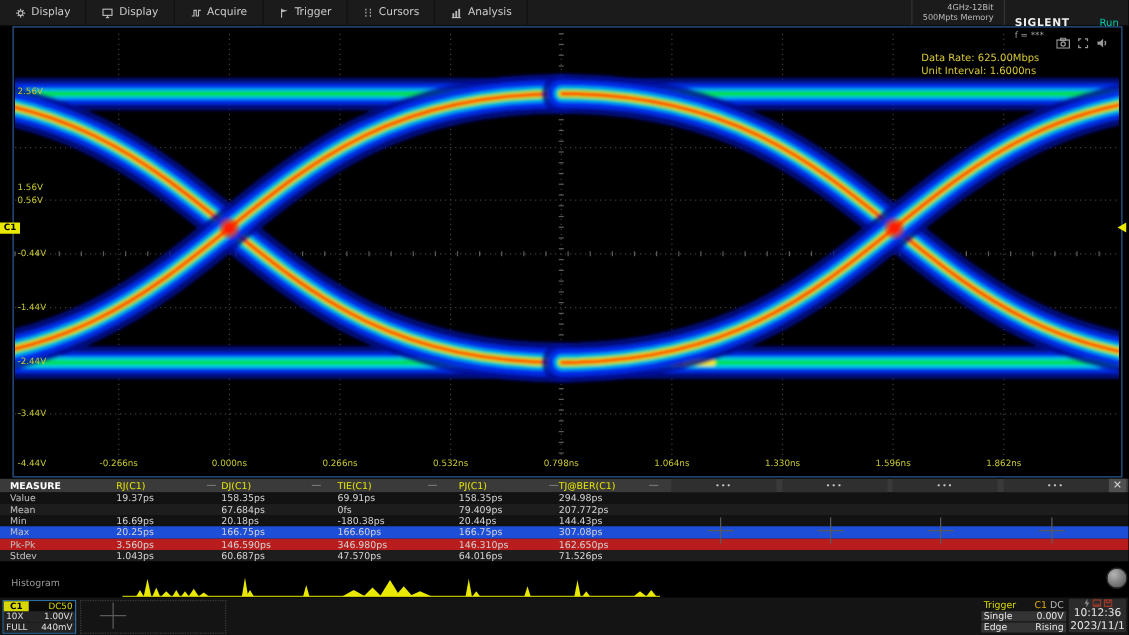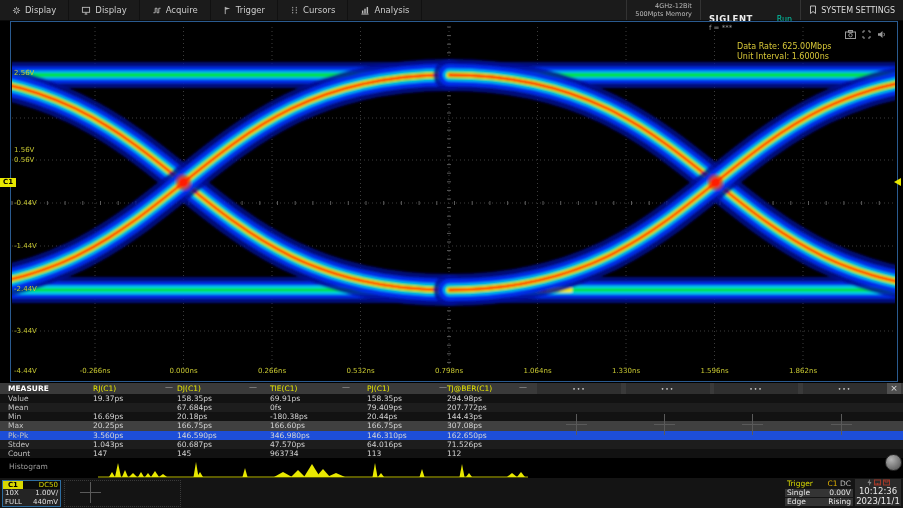--- a/index.html
+++ b/index.html
@@ -139,30 +139,20 @@
       <div class="mr-block" id="acq-info">
         <div>4GHz-12Bit</div>
         <div>500Mpts Memory</div>
       </div>
       <div class="mr-block">
         <div id="brand-line">
           <span id="brand">SIGLENT</span>
           <span id="run-state">Run</span>
         </div>
         <div id="freq-line">f = ***</div>
-      </div>
-      <div class="mr-block">
-        <div id="sys-settings">
-          <span class="mi-ic">
-            <svg width="8" height="10" viewBox="0 0 8 10">
-                <path d="M1.5 1h5v7.5L4 6.5 1.5 8.5z" fill="none" stroke="#bbb" stroke-width="1"></path>
-              </svg>
-          </span>
-          <span>SYSTEM SETTINGS</span>
-        </div>
       </div>
     </div>
   </div>
 
   <div id="plot-border"></div>
   <svg id="scope-svg" width="903" height="382" viewBox="0 0 903 382">
       <defs>
         <filter id="blur1" x="-20%" y="-20%" width="140%" height="140%">
           <feGaussianBlur stdDeviation="1.1"></feGaussianBlur>
         </filter>
@@ -409,51 +399,43 @@
         <span class="m-val" style="left: 447px;">207.772ps</span>
       </div>
       <div class="m-row" style="top: 18.3px; background: rgb(18, 18, 18);">
         <span class="m-rowlab">Min</span>
         <span class="m-val" style="left: 93px;">16.69ps</span>
         <span class="m-val" style="left: 177px;">20.18ps</span>
         <span class="m-val" style="left: 270px;">-180.38ps</span>
         <span class="m-val" style="left: 367px;">20.44ps</span>
         <span class="m-val" style="left: 447px;">144.43ps</span>
       </div>
-      <div class="m-row" style="top: 27.45px; background: #404040;">
+      <div class="m-row" style="top: 27.45px; background: #1d4ed8;">
         <span class="m-rowlab">Max</span>
         <span class="m-val" style="left: 93px;">20.25ps</span>
         <span class="m-val" style="left: 177px;">166.75ps</span>
         <span class="m-val" style="left: 270px;">166.60ps</span>
         <span class="m-val" style="left: 367px;">166.75ps</span>
         <span class="m-val" style="left: 447px;">307.08ps</span>
       </div>
-      <div class="m-row" style="top: 36.6px; background: #1d4ed8;">
+      <div class="m-row" style="top: 36.6px; background: #b91c1c;">
         <span class="m-rowlab">Pk-Pk</span>
         <span class="m-val" style="left: 93px;">3.560ps</span>
         <span class="m-val" style="left: 177px;">146.590ps</span>
         <span class="m-val" style="left: 270px;">346.980ps</span>
         <span class="m-val" style="left: 367px;">146.310ps</span>
         <span class="m-val" style="left: 447px;">162.650ps</span>
       </div>
       <div class="m-row" style="top: 45.75px; background: rgb(29, 29, 29);">
         <span class="m-rowlab">Stdev</span>
         <span class="m-val" style="left: 93px;">1.043ps</span>
         <span class="m-val" style="left: 177px;">60.687ps</span>
         <span class="m-val" style="left: 270px;">47.570ps</span>
         <span class="m-val" style="left: 367px;">64.016ps</span>
         <span class="m-val" style="left: 447px;">71.526ps</span>
-      </div>
-      <div class="m-row" style="top: 54.9px; background: rgb(18, 18, 18);">
-        <span class="m-rowlab">Count</span>
-        <span class="m-val" style="left: 93px;">147</span>
-        <span class="m-val" style="left: 177px;">145</span>
-        <span class="m-val" style="left: 270px;">963734</span>
-        <span class="m-val" style="left: 367px;">113</span>
-        <span class="m-val" style="left: 447px;">112</span>
       </div>
     </div>
 
   <div id="hist-label">Histogram</div>
   <svg id="hist-svg" width="903" height="23" viewBox="0 0 903 23">
       <line x1="98" y1="22" x2="528" y2="22" stroke="#b8b800" stroke-width="1"></line>
       <polygon points="109,22 112,17 115,22" fill="#e8e800"></polygon>
       <polygon points="115,22 118,8 121,22" fill="#e8e800"></polygon>
       <polygon points="122,22 125,15 128,22" fill="#e8e800"></polygon>
       <polygon points="129,22 133,18 137,22" fill="#e8e800"></polygon>

